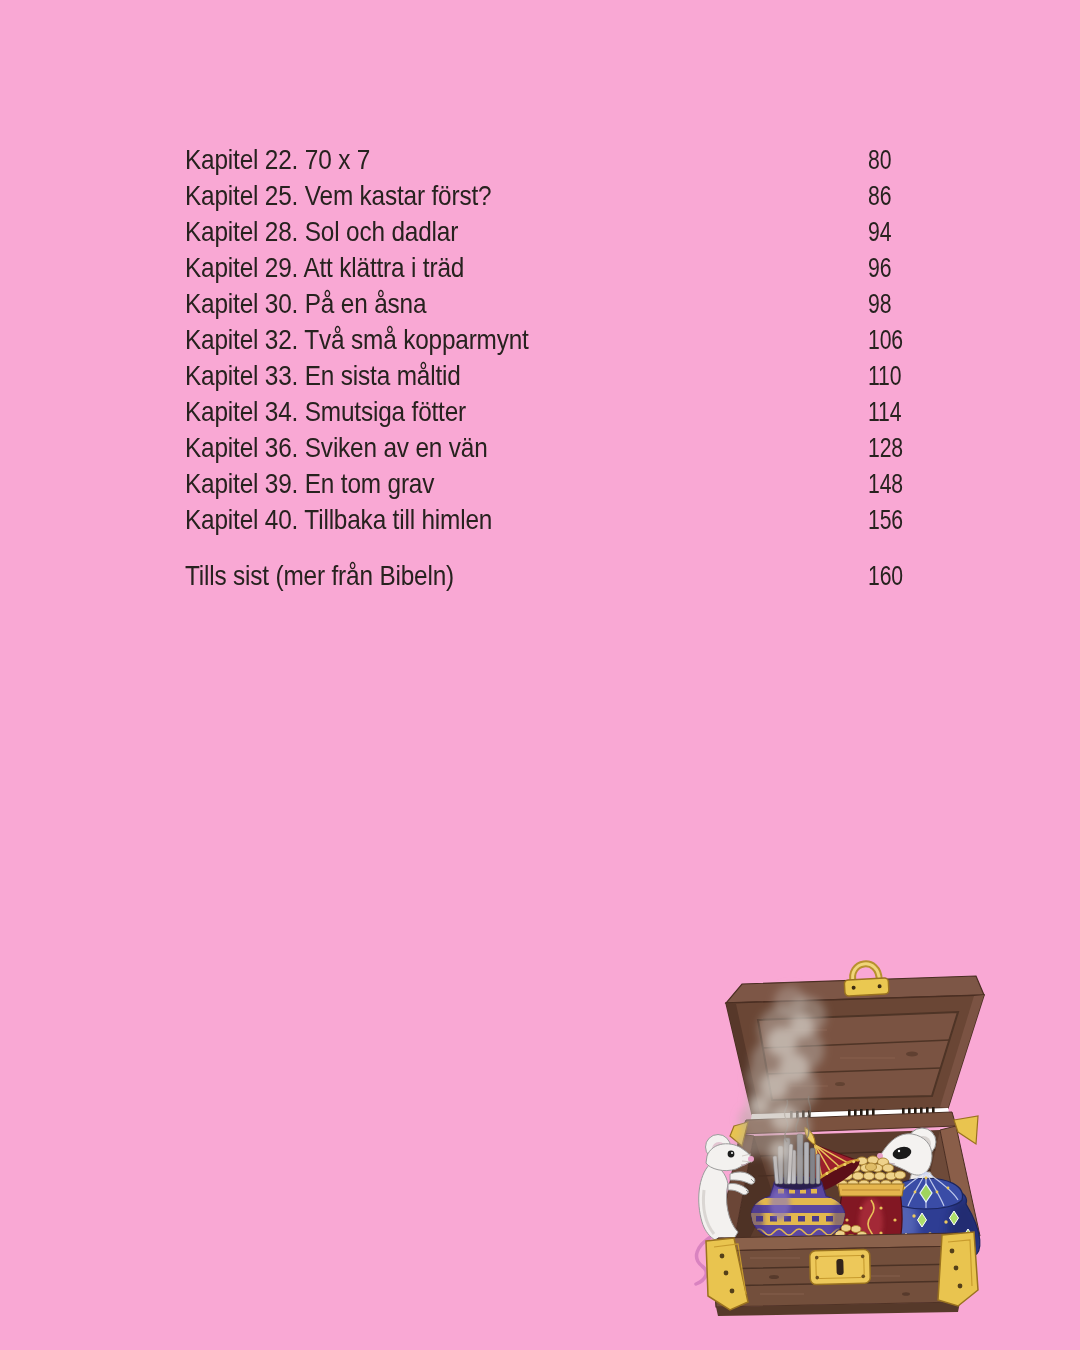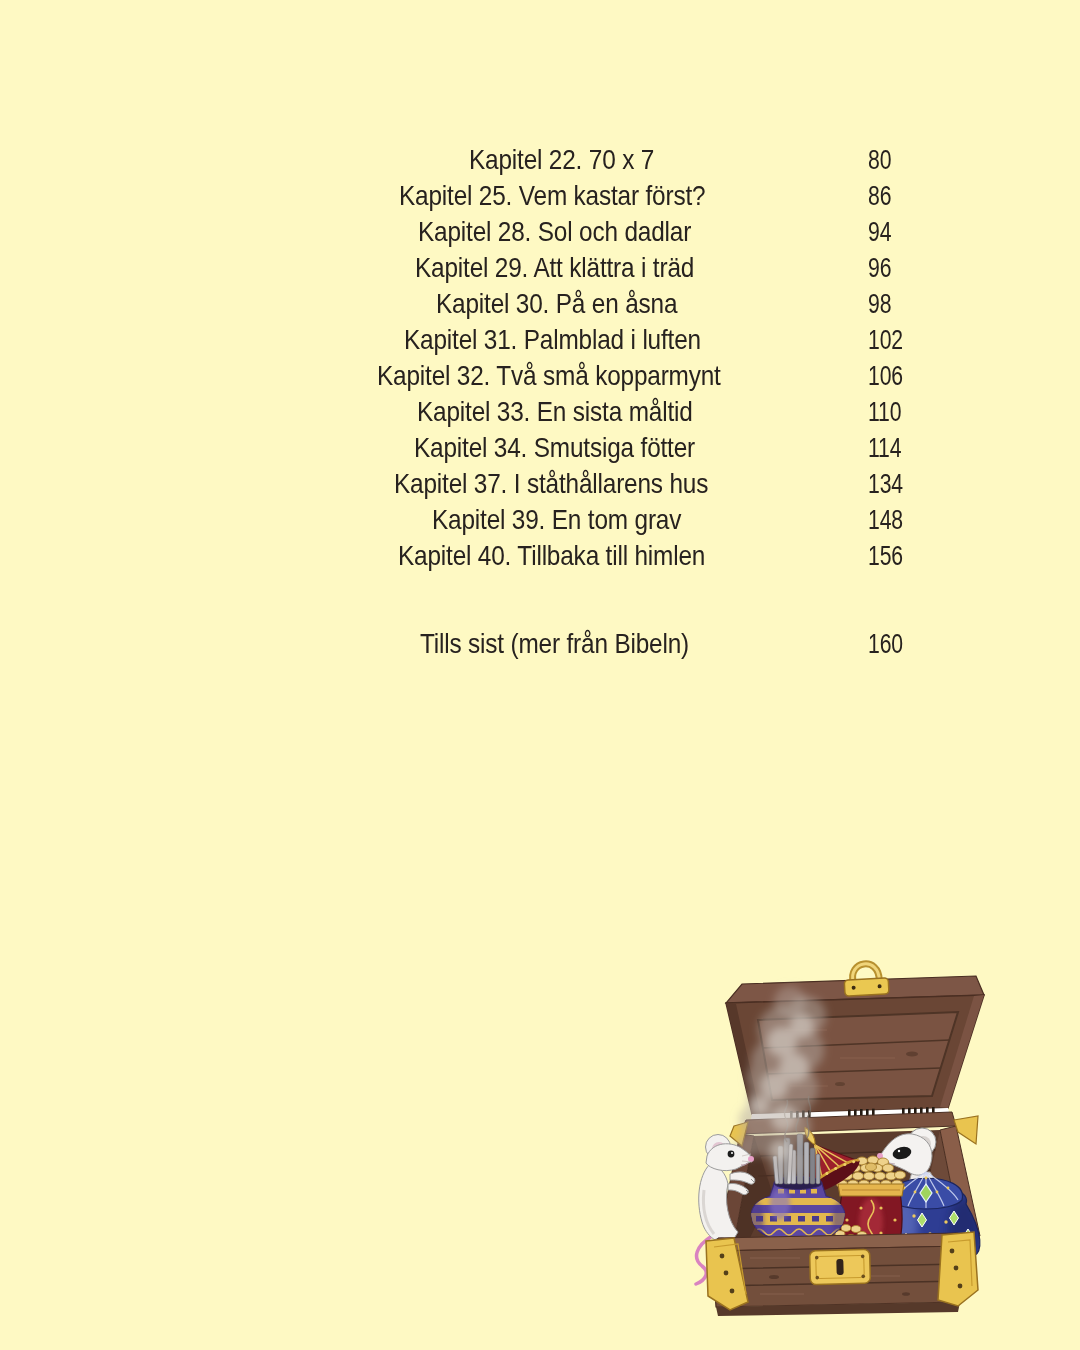--- a/index.html
+++ b/index.html
@@ -1,46 +1,44 @@
 <!DOCTYPE html>
 <html><head>
 <meta charset="utf-8">
 <style>
   html,body{margin:0;padding:0;background:#ffffff;}
   .page{
-    position:relative;width:1080px;height:1350px;background:#fef9c3;
+    position:relative;width:1080px;height:1350px;background:#f9a8d4;
     overflow:hidden;
     font-family:"Liberation Sans","DejaVu Sans",sans-serif;
     color:#27221f;
-    text-align:center;
   }
   .toc{position:absolute;left:185px;top:142px;width:780px;}
   .toc-row{position:relative;height:36px;line-height:36px;font-size:28px;white-space:nowrap;}
   .ttl,.num{display:inline-block;transform:scaleX(0.87);transform-origin:0 50%;letter-spacing:-0.2px;}
   .num{position:absolute;left:683px;top:0;}
-  .toc-extras{margin-top:52px;}
+  .toc-extras{margin-top:20px;}
   .illu{position:absolute;left:690px;top:950px;width:300px;height:368px;}
 </style>
 </head>
 <body>
 
 <div class="page">
 
   <div class="toc">
     <div>
         <div class="toc-row"><span class="ttl">Kapitel 22. 70 x 7</span><span class="num"><span class="ttl">80</span></span></div>
         <div class="toc-row"><span class="ttl">Kapitel 25. Vem kastar först?</span><span class="num"><span class="ttl">86</span></span></div>
         <div class="toc-row"><span class="ttl">Kapitel 28. Sol och dadlar</span><span class="num"><span class="ttl">94</span></span></div>
         <div class="toc-row"><span class="ttl">Kapitel 29. Att klättra i träd</span><span class="num"><span class="ttl">96</span></span></div>
         <div class="toc-row"><span class="ttl">Kapitel 30. På en åsna</span><span class="num"><span class="ttl">98</span></span></div>
-        <div class="toc-row"><span class="ttl">Kapitel 31. Palmblad i luften</span><span class="num"><span class="ttl">102</span></span></div>
         <div class="toc-row"><span class="ttl">Kapitel 32. Två små kopparmynt</span><span class="num"><span class="ttl">106</span></span></div>
         <div class="toc-row"><span class="ttl">Kapitel 33. En sista måltid</span><span class="num"><span class="ttl">110</span></span></div>
         <div class="toc-row"><span class="ttl">Kapitel 34. Smutsiga fötter</span><span class="num"><span class="ttl">114</span></span></div>
-        <div class="toc-row"><span class="ttl">Kapitel 37. I ståthållarens hus</span><span class="num"><span class="ttl">134</span></span></div>
+        <div class="toc-row"><span class="ttl">Kapitel 36. Sviken av en vän</span><span class="num"><span class="ttl">128</span></span></div>
         <div class="toc-row"><span class="ttl">Kapitel 39. En tom grav</span><span class="num"><span class="ttl">148</span></span></div>
         <div class="toc-row"><span class="ttl">Kapitel 40. Tillbaka till himlen</span><span class="num"><span class="ttl">156</span></span></div>
       </div>
     <div class="toc-extras">
         <div class="toc-row"><span class="ttl">Tills sist (mer från Bibeln)</span><span class="num"><span class="ttl">160</span></span></div>
       </div>
   </div>
 
   <svg class="illu" viewBox="0 0 300 368" aria-hidden="true">
     <defs>

